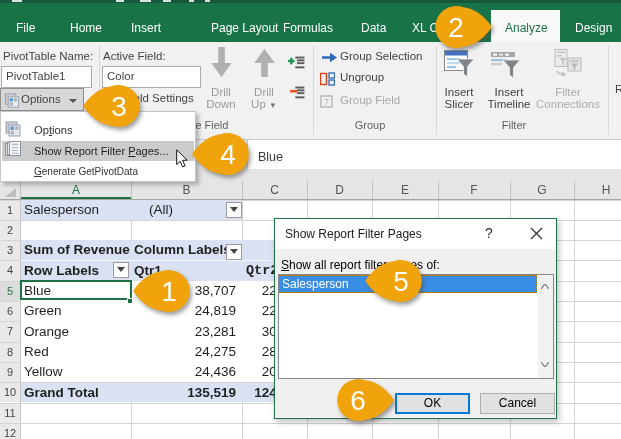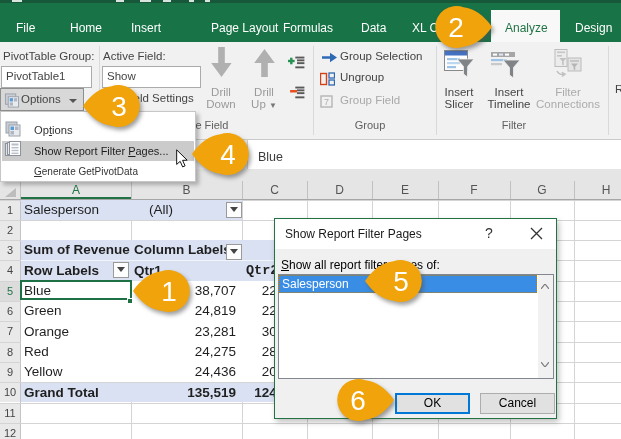--- a/index.html
+++ b/index.html
@@ -48,31 +48,31 @@
 <div class="rtab" style="left:505px;top:21px;color:#217346;">Analyze</div>
 <div class="rtab" style="left:575px;top:21px;">Design</div>
 
 <div class="ab" style="left:0;top:42px;width:621px;height:98px;background:#f1f1f1;"></div>
 <div class="ab" style="left:0;top:139px;width:621px;height:1px;background:#c9c9c9;"></div>
 <div class="sep" style="left:99px;"></div>
 <div class="sep" style="left:313px;"></div>
 <div class="sep" style="left:436px;"></div>
 <div class="sep" style="left:608px;"></div>
 
-<div class="txt rbtxt" style="left:3px;top:50px;">PivotTable Group:</div>
+<div class="txt rbtxt" style="left:3px;top:50px;">PivotTable Name:</div>
 <div class="ab" style="left:1px;top:66px;width:91px;height:22px;background:#fff;border:1px solid #ababab;box-sizing:border-box;"></div>
 <div class="txt rbtxt" style="left:6px;top:70px;">PivotTable1</div>
 
 <div class="ab" style="left:0;top:88px;width:84px;height:23px;background:#d8d8d8;border:1px solid #8e8e8e;box-sizing:border-box;"></div>
 <div class="txt rbtxt" style="left:21px;top:93px;">Options</div>
 <div class="ab" style="left:69px;top:99px;width:0;height:0;border-left:4px solid transparent;border-right:4px solid transparent;border-top:4px solid #555;"></div>
 
 <div class="txt rbtxt" style="left:103px;top:50px;">Active Field:</div>
 <div class="ab" style="left:102px;top:66px;width:99px;height:22px;background:#fff;border:1px solid #ababab;box-sizing:border-box;"></div>
-<div class="txt rbtxt" style="left:107px;top:70px;">Show</div>
+<div class="txt rbtxt" style="left:107px;top:70px;">Color</div>
 <div class="txt rbtxt" style="left:124px;top:92px;">Field Settings</div>
 <div class="glabel" style="left:160px;width:80px;">Active Field</div>
 
 <svg class="ab" style="left:211px;top:47px;" width="21" height="32" viewBox="0 0 21 32">
  <path d="M7.2,0 h6.6 v16 h6.8 L10.5,30 L0.2,16 h7 Z" fill="#b0b0b0"></path>
 </svg>
 <div class="txt" style="left:200px;top:86px;width:42px;text-align:center;font-size:11.5px;color:#9a9a9a;">Drill<br>Down</div>
 <svg class="ab" style="left:254px;top:47px;" width="21" height="32" viewBox="0 0 21 32">
  <path d="M10.5,2 L20.8,16 h-7 v14 H7.2 V16 H0.2 Z" fill="#b0b0b0"></path>
 </svg>

